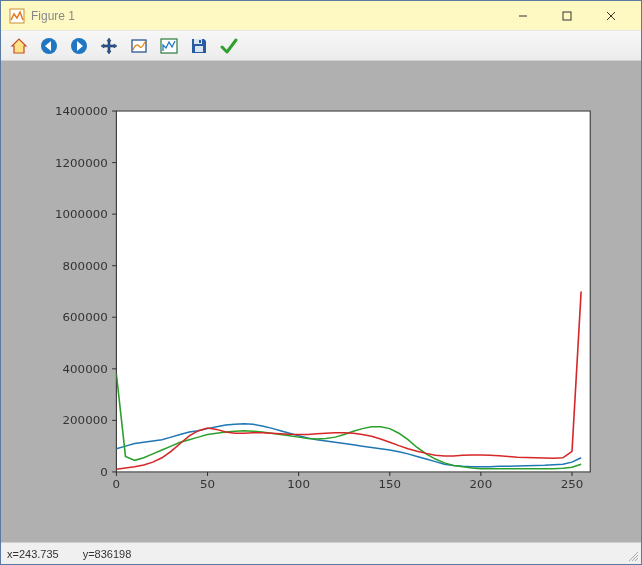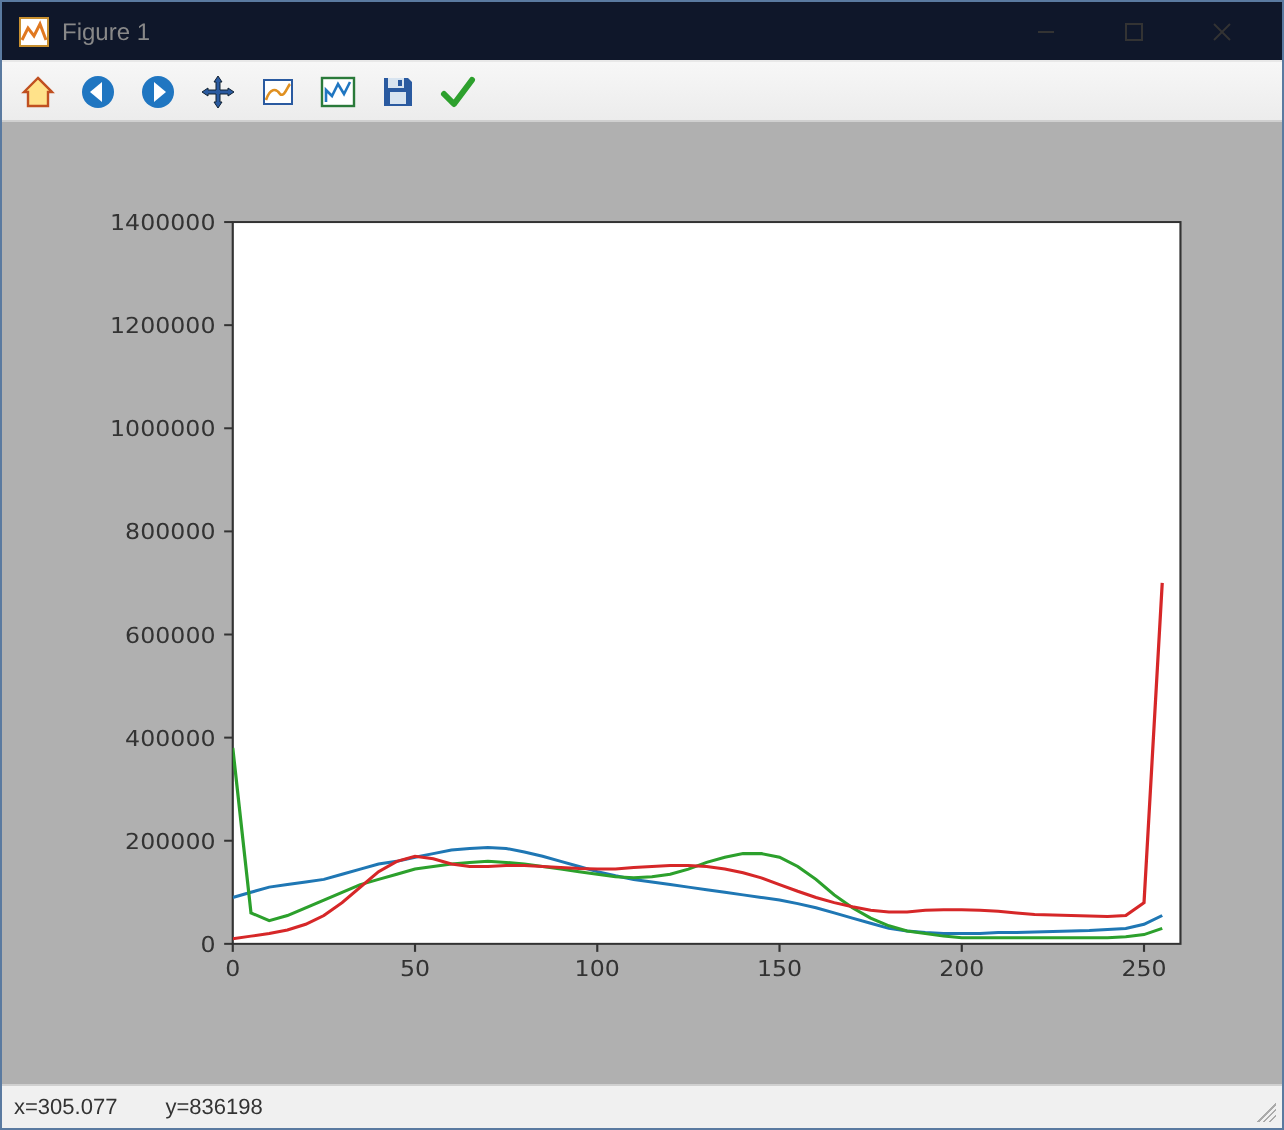--- a/index.html
+++ b/index.html
@@ -7,21 +7,21 @@
     font-family: "Segoe UI", Tahoma, sans-serif;
     font-size: 12px;
     background: #fff;
     width: 642px;
     height: 565px;
     overflow: hidden;
     border: 1px solid #5a7aa0;
   }
   .titlebar {
     height: 30px;
-    background: #0f172a;
+    background: #fef9c3;
     display: flex;
     align-items: center;
     padding: 0 8px;
     border-bottom: 1px solid #e8e8e8;
   }
   .titlebar .app-icon {
     width: 16px; height: 16px;
     margin-right: 6px;
     display:inline-flex;align-items:center;justify-content:center;
   }
@@ -203,16 +203,16 @@
         <g clip-path="url(#clip)">
           <path class="series" d="M70 346.8571428571429 L78.46153846153847 344.2857142857143 L86.92307692307692 341.7142857142857 L95.38461538461539 340.42857142857144 L103.84615384615384 339.14285714285717 L112.3076923076923 337.85714285714283 L120.76923076923077 335.2857142857143 L129.23076923076923 332.7142857142857 L137.69230769230768 330.14285714285717 L146.15384615384613 328.8571428571429 L154.6153846153846 326.8 L163.0769230769231 325 L171.53846153846155 323.2 L180 322.42857142857144 L188.46153846153845 321.9142857142857 L196.9230769230769 322.42857142857144 L205.3846153846154 324.2285714285714 L213.84615384615384 326.2857142857143 L222.3076923076923 328.8571428571429 L230.76923076923077 331.42857142857144 L239.23076923076923 334 L247.6923076923077 336.0571428571429 L256.1538461538462 337.85714285714283 L264.61538461538464 339.14285714285717 L273.0769230769231 340.42857142857144 L281.53846153846155 341.7142857142857 L290 343 L298.46153846153845 344.2857142857143 L306.9230769230769 345.57142857142856 L315.38461538461536 346.8571428571429 L323.8461538461538 348.14285714285717 L332.3076923076923 349.9428571428571 L340.7692307692308 352 L349.2307692307692 354.57142857142856 L357.6923076923077 357.14285714285717 L366.1538461538462 359.7142857142857 L374.6153846153846 362.2857142857143 L383.0769230769231 363.57142857142856 L391.53846153846155 364.34285714285716 L400 364.85714285714283 L408.46153846153845 364.85714285714283 L416.9230769230769 364.85714285714283 L425.3846153846154 364.34285714285716 L433.8461538461538 364.34285714285716 L442.3076923076923 364.0857142857143 L450.7692307692308 363.8285714285714 L459.2307692307692 363.57142857142856 L467.6923076923077 363.3142857142857 L476.1538461538462 362.8 L484.6153846153846 362.2857142857143 L493.0769230769231 360.22857142857146 L501.53846153846155 355.85714285714283 " stroke="#1f77b4"></path>
           <path class="series" d="M70 272.2857142857143 L78.46153846153847 354.57142857142856 L86.92307692307692 358.42857142857144 L95.38461538461539 355.85714285714283 L103.84615384615384 352 L112.3076923076923 348.14285714285717 L120.76923076923077 344.2857142857143 L129.23076923076923 340.42857142857144 L137.69230769230768 337.85714285714283 L146.15384615384613 335.2857142857143 L154.6153846153846 332.7142857142857 L163.0769230769231 331.42857142857144 L171.53846153846155 330.14285714285717 L180 329.37142857142857 L188.46153846153845 328.8571428571429 L196.9230769230769 329.37142857142857 L205.3846153846154 330.14285714285717 L213.84615384615384 331.42857142857144 L222.3076923076923 332.7142857142857 L230.76923076923077 334 L239.23076923076923 335.2857142857143 L247.6923076923077 336.57142857142856 L256.1538461538462 337.0857142857143 L264.61538461538464 336.57142857142856 L273.0769230769231 335.2857142857143 L281.53846153846155 332.7142857142857 L290 329.37142857142857 L298.46153846153845 326.8 L306.9230769230769 325 L315.38461538461536 325 L323.8461538461538 326.8 L332.3076923076923 331.42857142857144 L340.7692307692308 337.85714285714283 L349.2307692307692 345.57142857142856 L357.6923076923077 352 L366.1538461538462 357.14285714285717 L374.6153846153846 361 L383.0769230769231 363.57142857142856 L391.53846153846155 364.85714285714283 L400 366.14285714285717 L408.46153846153845 366.9142857142857 L416.9230769230769 366.9142857142857 L425.3846153846154 366.9142857142857 L433.8461538461538 366.9142857142857 L442.3076923076923 366.9142857142857 L450.7692307692308 366.9142857142857 L459.2307692307692 366.9142857142857 L467.6923076923077 366.9142857142857 L476.1538461538462 366.9142857142857 L484.6153846153846 366.4 L493.0769230769231 365.37142857142857 L501.53846153846155 362.2857142857143 " stroke="#2ca02c"></path>
           <path class="series" d="M70 367.42857142857144 L78.46153846153847 366.14285714285717 L86.92307692307692 364.85714285714283 L95.38461538461539 363.0571428571429 L103.84615384615384 360.22857142857146 L112.3076923076923 355.85714285714283 L120.76923076923077 349.42857142857144 L129.23076923076923 341.7142857142857 L137.69230769230768 334 L146.15384615384613 328.8571428571429 L154.6153846153846 326.2857142857143 L163.0769230769231 327.57142857142856 L171.53846153846155 330.14285714285717 L180 331.42857142857144 L188.46153846153845 331.42857142857144 L196.9230769230769 330.9142857142857 L205.3846153846154 330.9142857142857 L213.84615384615384 331.42857142857144 L222.3076923076923 331.9428571428571 L230.76923076923077 332.45714285714286 L239.23076923076923 332.7142857142857 L247.6923076923077 332.7142857142857 L256.1538461538462 331.9428571428571 L264.61538461538464 331.42857142857144 L273.0769230769231 330.9142857142857 L281.53846153846155 330.9142857142857 L290 331.42857142857144 L298.46153846153845 332.7142857142857 L306.9230769230769 334.51428571428573 L315.38461538461536 337.0857142857143 L323.8461538461538 340.42857142857144 L332.3076923076923 343.7714285714286 L340.7692307692308 346.8571428571429 L349.2307692307692 349.42857142857144 L357.6923076923077 351.48571428571427 L366.1538461538462 353.2857142857143 L374.6153846153846 354.0571428571429 L383.0769230769231 354.0571428571429 L391.53846153846155 353.2857142857143 L400 353.0285714285714 L408.46153846153845 353.0285714285714 L416.9230769230769 353.2857142857143 L425.3846153846154 353.8 L433.8461538461538 354.57142857142856 L442.3076923076923 355.34285714285716 L450.7692307692308 355.6 L459.2307692307692 355.85714285714283 L467.6923076923077 356.1142857142857 L476.1538461538462 356.37142857142857 L484.6153846153846 355.85714285714283 L493.0769230769231 349.42857142857144 L501.53846153846155 190 " stroke="#d62728"></path>
         </g>
       </svg>
   </div>
 </div>
 
 <div class="statusbar" style="position:relative">
-  <span>x=305.077</span>
+  <span>x=243.735</span>
   <span>y=836198</span>
   <div class="resize-grip"></div>
 </div>
 
 </body></html>

